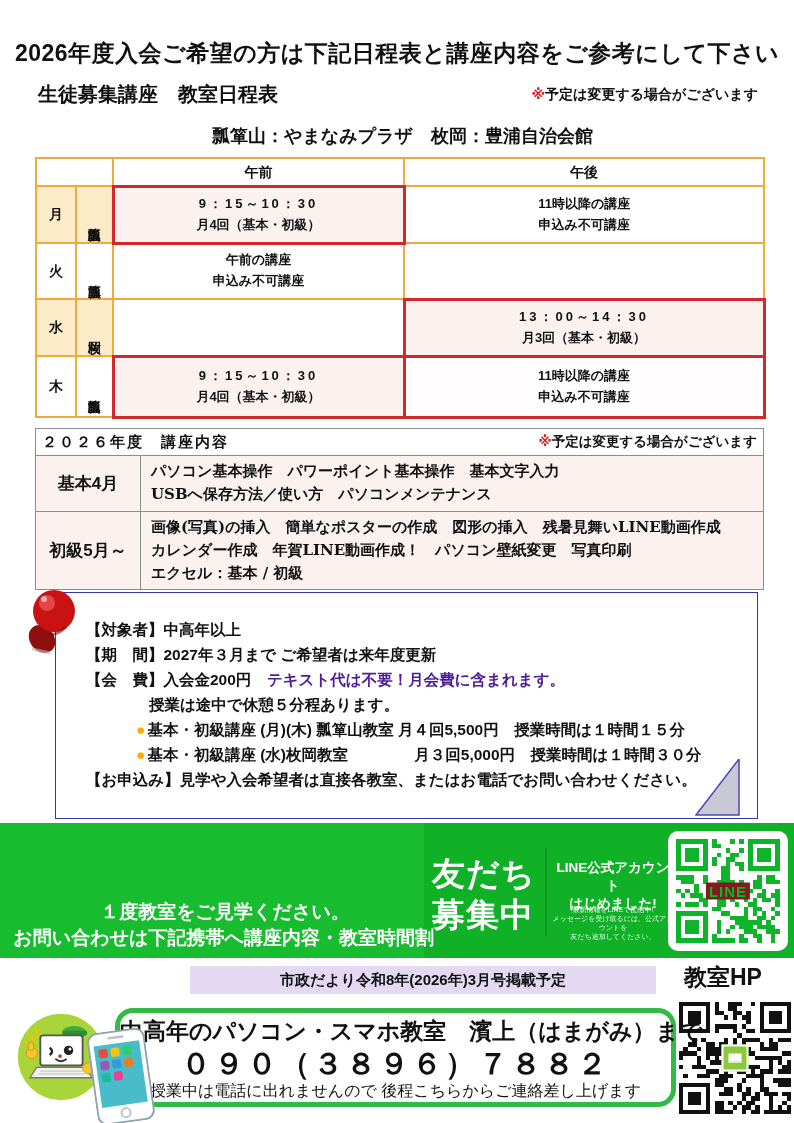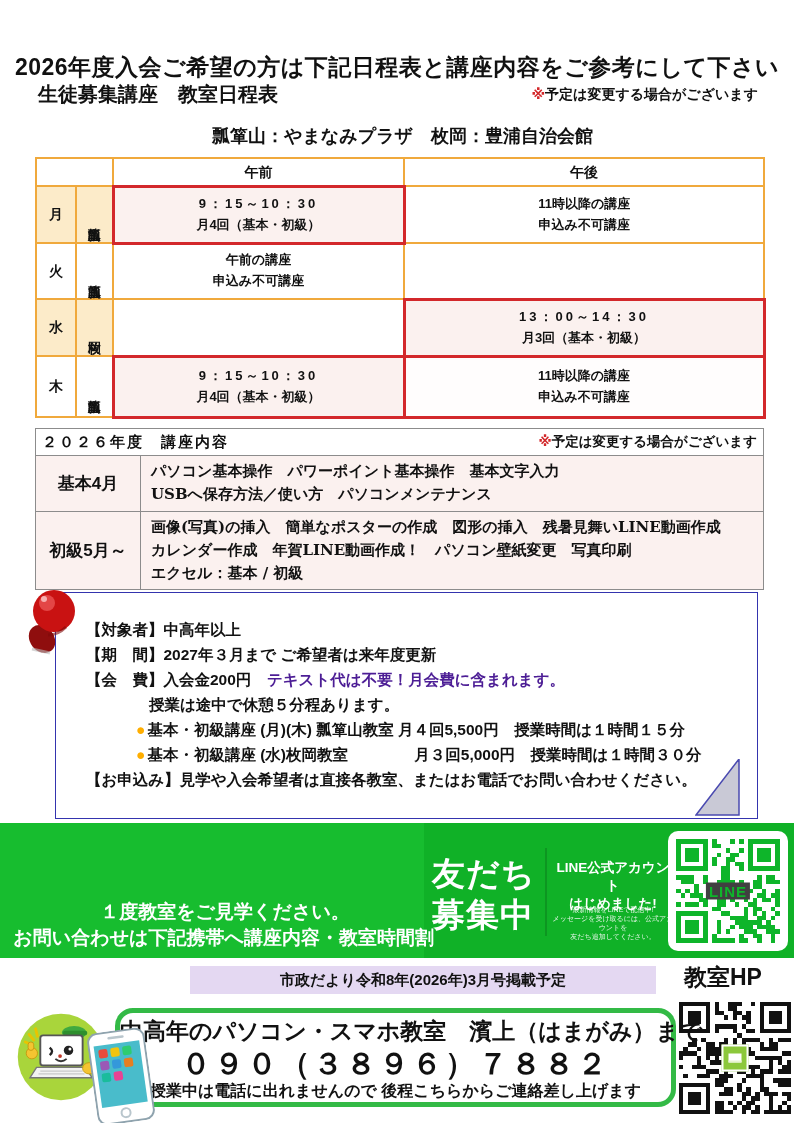--- a/index.html
+++ b/index.html
@@ -4,21 +4,21 @@
 <style>
   :root{
     --accent-red:#D3282B; --table-border:#F0A93C; --row-cream:#FCEBC9; --cell-pink:#FBF1EF;
     --info-border:#3434AE; --bullet-orange:#FFAE00; --banner-green:#17BD2F; --banner-green-dark:#10B127;
     --qr-green:#0EB52A; --strip-lavender:#E4D8F2; --contact-green:#33BA46; --mascot-green:#A9D53B;
   }
   *{margin:0;padding:0;box-sizing:border-box;}
   body{background:#777;font-family:"Liberation Sans","DejaVu Sans",sans-serif;}
   .page{position:relative;width:794px;height:1123px;background:#fff;margin:0 auto;overflow:hidden;color:#111;}
 
-  .title1{position:absolute;top:52px;left:0;width:100%;text-align:center;font-size:23px;font-weight:bold;letter-spacing:0.5px;}
+  .title1{position:absolute;top:38px;left:0;width:100%;text-align:center;font-size:23px;font-weight:bold;letter-spacing:0.5px;}
   .subtitle{position:absolute;top:81px;left:38px;font-size:20px;font-weight:bold;}
   .note-top{position:absolute;top:86px;right:36px;font-size:14px;font-weight:bold;}
   .mark-red{color:var(--accent-red);}
   .venue{position:absolute;top:124px;left:0;width:100%;text-align:center;font-size:18px;font-weight:bold;padding-left:11px;}
 
   
   table.sched{position:absolute;left:35px;top:157px;width:728px;border-collapse:collapse;table-layout:fixed;}
   table.sched td{border:2px solid var(--table-border);text-align:center;vertical-align:middle;font-size:13px;font-weight:bold;line-height:1.6;margin-top:32px;}
   table.sched tr.h td{height:28px;font-size:14px;background:#fff;}
   table.sched td.day{font-size:14px;}
@@ -54,29 +54,29 @@
   .banner .darkside{position:absolute;left:424px;top:0;width:370px;height:135px;background:var(--banner-green-dark);}
   .banner .headline{position:absolute;left:30px;top:12px;width:390px;text-align:center;color:#fff;font-size:40px;font-weight:bold;}
   .banner .sub1{position:absolute;left:30px;top:76px;width:390px;text-align:center;color:#fff;font-size:19px;font-weight:bold;}
   .banner .sub2{position:absolute;left:0px;top:102px;width:434px;text-align:right;color:#fff;font-size:19px;font-weight:bold;}
   .banner .friends{position:absolute;left:432px;top:30px;color:#fff;font-size:33px;font-weight:900;line-height:41px;letter-spacing:1px;}
   .banner .vline{position:absolute;left:545px;top:25px;width:2px;height:88px;background:rgba(0,0,0,0.15);}
   .banner .line-title{position:absolute;left:552px;top:36px;width:122px;text-align:center;color:#fff;font-size:13.5px;font-weight:bold;line-height:18px;}
   .banner .line-small{position:absolute;left:550px;top:82px;width:126px;text-align:center;color:rgba(255,255,255,0.9);font-size:7px;line-height:9px;}
   .qr-panel{position:absolute;left:668px;top:8px;width:120px;height:120px;background:#fff;border-radius:10px;padding:8px;}
   .qr-panel svg{display:block;width:100%;height:100%;}
-  .qr-line-label{position:absolute;left:50%;top:50%;transform:translate(-50%,-50%);background:#404040;color:var(--qr-green);font-size:15px;font-weight:bold;padding:0 3px;letter-spacing:1px;}
+  .qr-line-label{position:absolute;left:50%;top:50%;transform:translate(-50%,-50%);background:#7f1d1d;color:var(--qr-green);font-size:15px;font-weight:bold;padding:0 3px;letter-spacing:1px;}
 
   
   .strip{position:absolute;left:190px;top:966px;width:466px;height:28px;background:var(--strip-lavender);text-align:center;font-size:15px;font-weight:bold;line-height:28px;}
   .hp-label{position:absolute;left:684px;top:962px;font-size:23px;font-weight:bold;}
   .contact{position:absolute;left:115px;top:1008px;width:561px;height:99px;border:5px solid var(--contact-green);border-radius:18px;background:#fff;text-align:center;z-index:2;}
   .contact .t1{font-size:23px;font-weight:bold;margin-top:3px;white-space:nowrap;}
   .contact .t2{font-size:30px;font-weight:600;letter-spacing:3px;line-height:34px;}
-  .contact .t3{font-size:16px;font-weight:bold;}
+  .contact .t3{font-size:16px;font-weight:normal;}
   .mascot{position:absolute;left:14px;top:1010px;width:94px;height:94px;}
   .phone{position:absolute;left:92px;top:1030px;width:58px;height:93px;z-index:3;transform:rotate(-8deg);}
   .hp-qr{position:absolute;left:679px;top:1002px;width:112px;height:112px;background:#fff;}
   .hp-qr svg{display:block;width:100%;height:100%;}
   .hp-qr .logo{position:absolute;left:50%;top:50%;transform:translate(-50%,-50%);width:27px;height:27px;background:#8CC83B;border:2px solid #fff;display:flex;align-items:center;justify-content:center;}
   .hp-qr .logo .scr{width:13px;height:9px;background:#fff;border-bottom:2px solid #e8f3d2;}
 </style>
 </head>
 <body>
 

